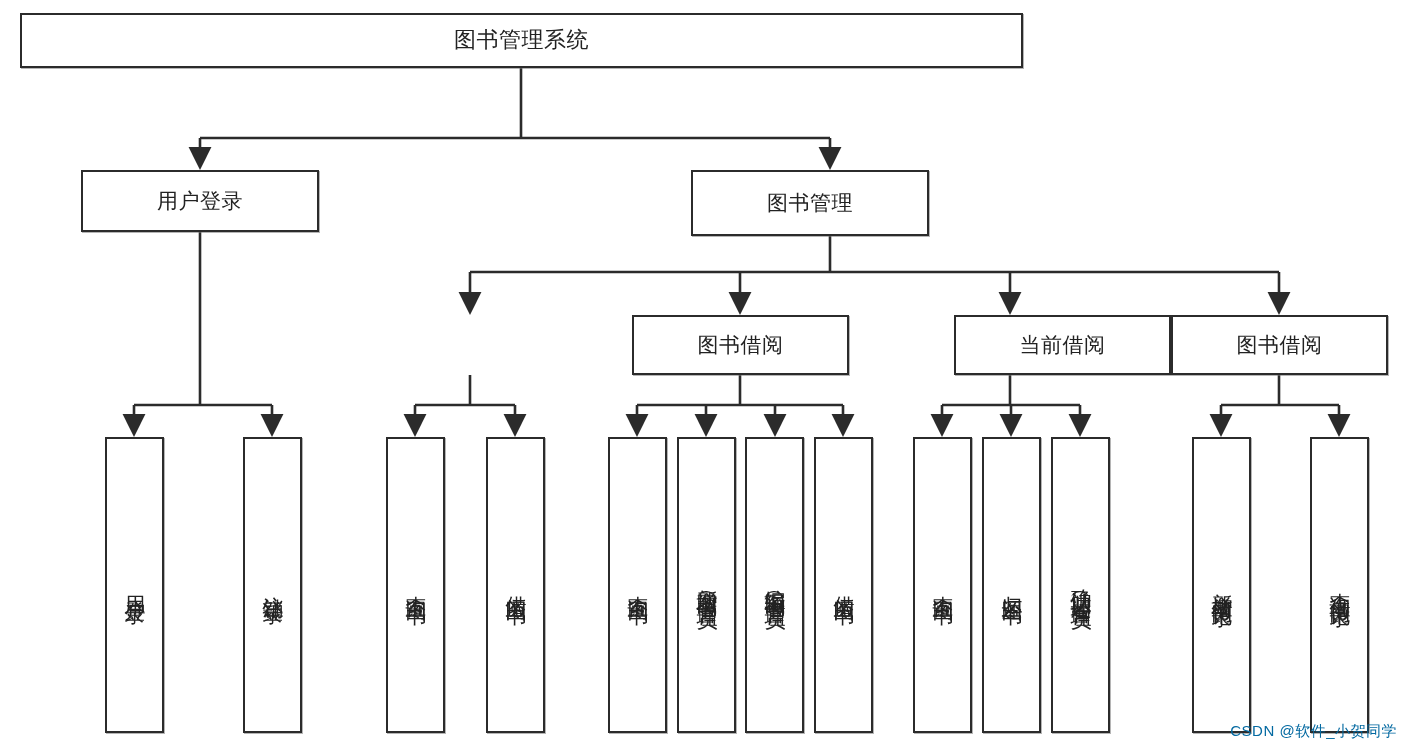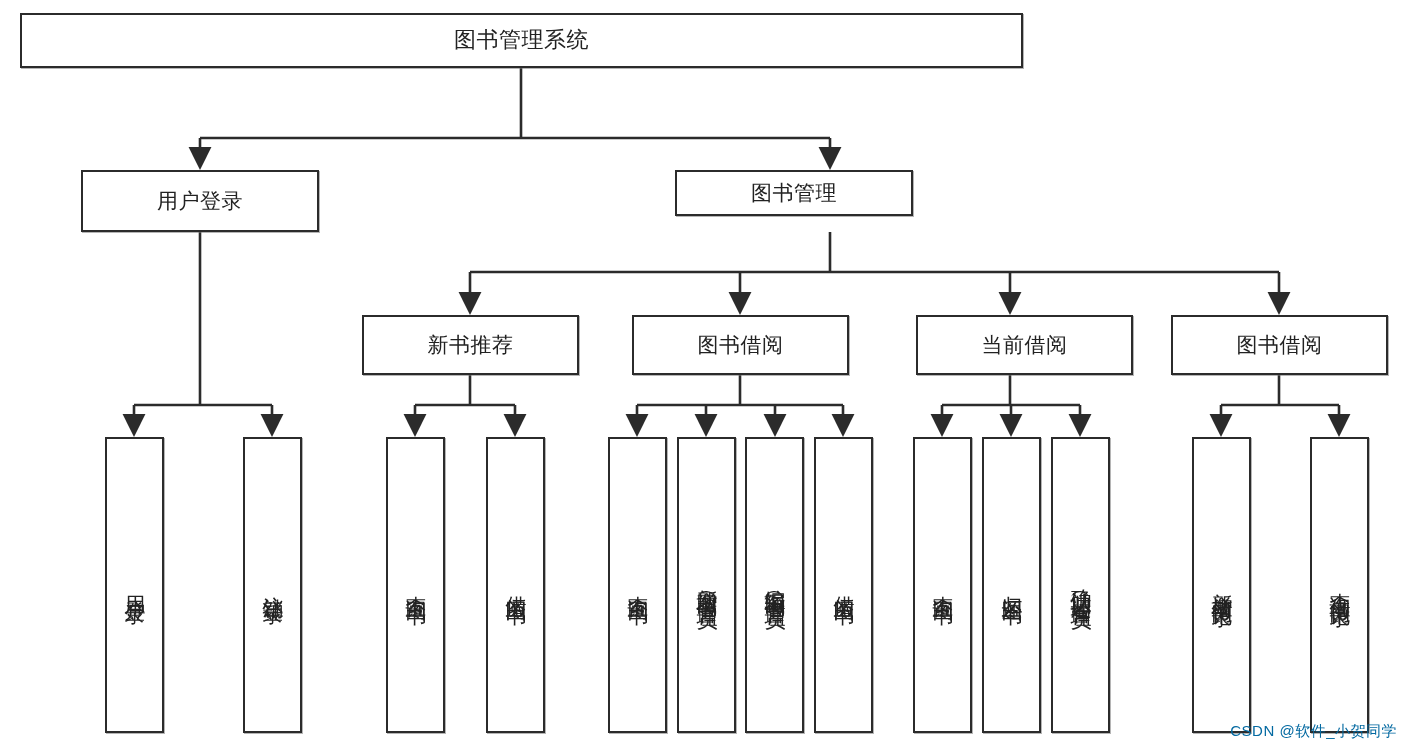--- a/index.html
+++ b/index.html
@@ -125,31 +125,28 @@
     </g>
   </svg>
 
   <div class="node horiz" id="root-node" style="left:20px; top:13px; width:1003px; height:55px;">
     <span class="lbl">图书管理系统</span>
   </div>
 
   <div class="node horiz" style="left:81px; top:170px; width:238px; height:62px;">
     <span class="lbl">用户登录</span>
   </div>
-  <div class="node horiz" style="left:675px; top:170px; width:238px; height:46px;">
+  <div class="node horiz" style="left:691px; top:170px; width:238px; height:66px;">
     <span class="lbl">图书管理</span>
   </div>
 
-  <div class="node horiz" style="left:362px; top:315px; width:217px; height:60px;">
-    <span class="lbl">新书推荐</span>
-  </div>
   <div class="node horiz" style="left:632px; top:315px; width:217px; height:60px;">
     <span class="lbl">图书借阅</span>
   </div>
-  <div class="node horiz" style="left:916px; top:315px; width:217px; height:60px;align-items:center;">
+  <div class="node horiz" style="left:954px; top:315px; width:217px; height:60px;align-items:center;">
     <span class="lbl">当前借阅</span>
   </div>
   <div class="node horiz" style="left:1171px; top:315px; width:217px; height:60px;">
     <span class="lbl">图书借阅</span>
   </div>
 
   <div class="node vert" style="left:105px; top:437px; width:59px; height:296px;">
     <span class="lbl">用户登录</span>
   </div>
   <div class="node vert" style="left:243px; top:437px; width:59px; height:296px;">

